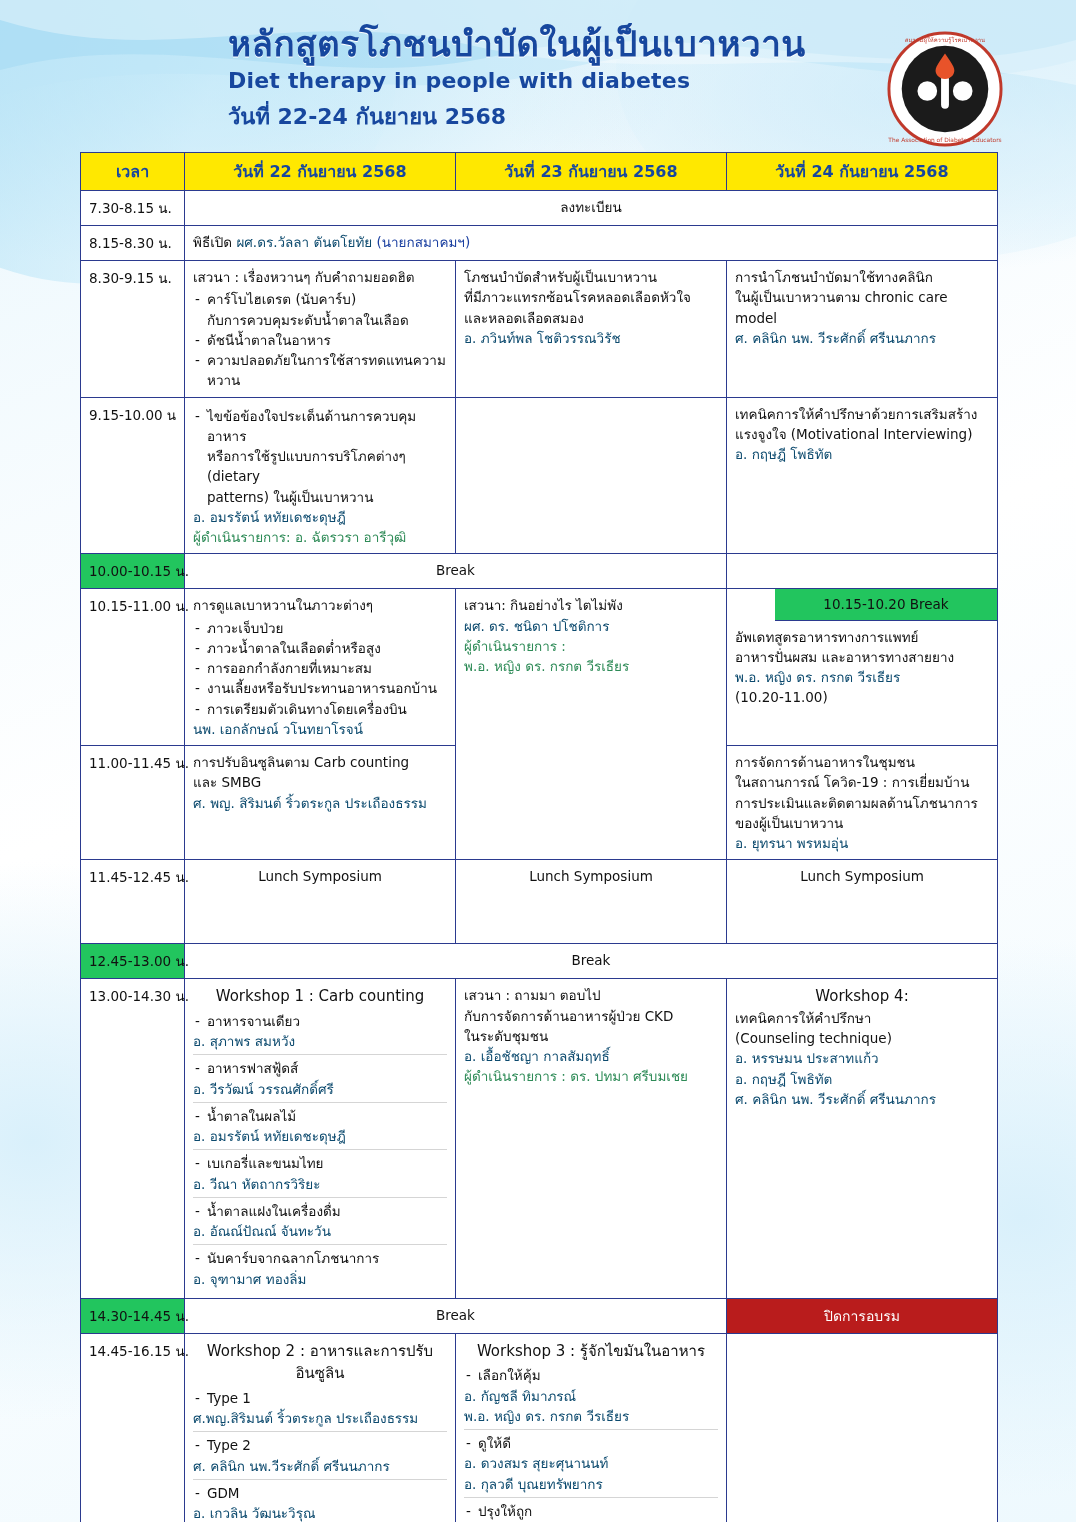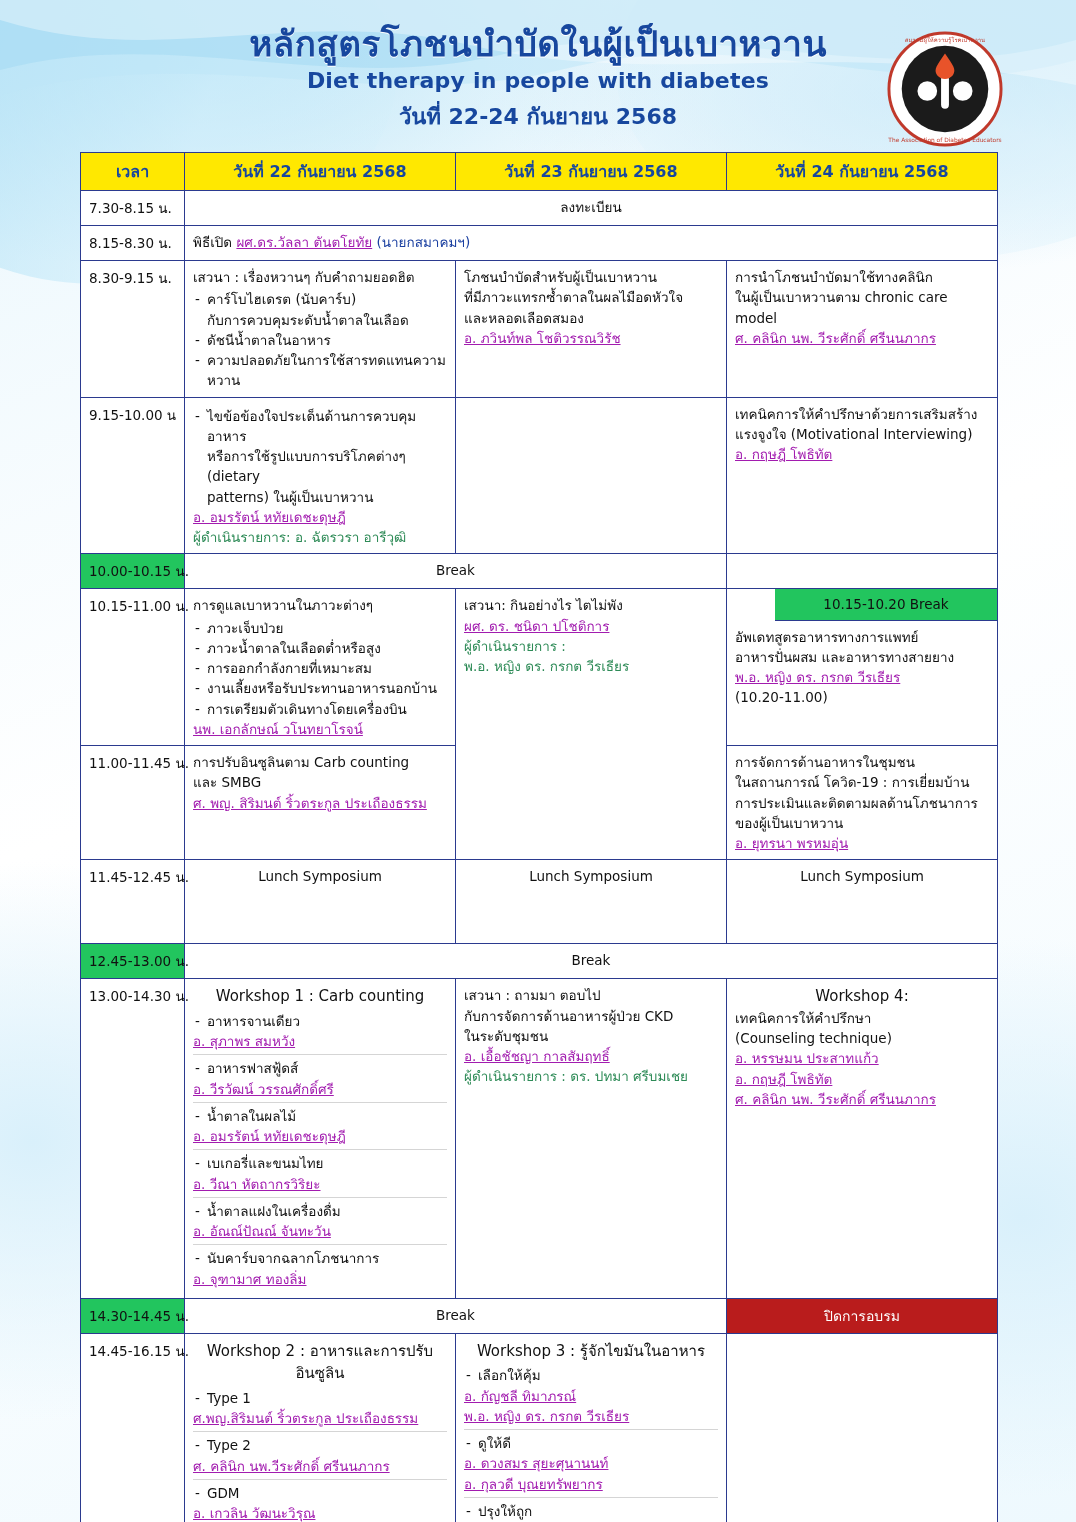--- a/index.html
+++ b/index.html
@@ -48,21 +48,21 @@
     display:flex; align-items:flex-start; justify-content:center;
   }
   .logo-left {
     position:absolute; left:78px; top:34px;
     width:92px; height:92px;
   }
   .logo-right {
     position:absolute; right:72px; top:30px;
     width:118px; height:118px;
   }
-  .title-block { text-align:center; padding-top:24px; width:620px; }
+  .title-block { padding-top:24px; width:620px; }
   .t-thai {
     font-size:35px; font-weight:bold; color:#17479e; letter-spacing:.5px;
     line-height:1.15; text-shadow:0 1px 0 #fff;
   }
   .t-eng {
     font-size:22px; font-weight:bold; color:#17479e; margin-top:4px; letter-spacing:.2px;
   }
   .t-date {
     font-size:22px; font-weight:bold; color:#17479e; margin-top:6px;
   }
@@ -96,21 +96,21 @@
   td.time {
     font-size:13.5px; color:#111; text-align:left; white-space:nowrap;
     padding-top:7px;
   }
   td.cell { font-size:13.5px; color:#111; line-height:1.5; }
   .full-bar { text-align:center; font-size:14px; padding:6px 0; }
 
   ul.items { margin:2px 0 0 0; padding:0; list-style:none; }
   ul.items li { position:relative; padding-left:14px; line-height:1.5; }
   ul.items li:before { content:"-"; position:absolute; left:2px; top:0; }
-  .spk { color:#a21caf;text-decoration:underline; }
+  .spk { color:#0c4a6e; }
   .mc { color:#2e8b57; }
   .blue { color:#1a3fa0; }
   .ws-title { font-size:15px; color:#111;text-align:center; }
 
   .closing {
     background:#b91c1c; color:#ffffff; text-align:center; font-size:14px; padding:6px 0;
   }
   .break-cell { text-align:center; font-size:14px; }
   .graybar { background:#22c55e;margin-left:48px; }
   .lunch { text-align:center; font-size:14px; padding-top:36px; }
@@ -196,21 +196,21 @@
             <div>เสวนา : เรื่องหวานๆ กับคำถามยอดฮิต</div>
             <ul class="items">
               <li style="white-space:pre-line">คาร์โบไฮเดรต (นับคาร์บ)
 กับการควบคุมระดับน้ำตาลในเลือด</li>
               <li style="white-space:pre-line">ดัชนีน้ำตาลในอาหาร</li>
               <li style="white-space:pre-line">ความปลอดภัยในการใช้สารทดแทนความหวาน</li>
             </ul>
           </td>
           <td class="cell">
             <div style="white-space:pre-line">โภชนบำบัดสำหรับผู้เป็นเบาหวาน
-ที่มีภาวะแทรกซ้ำตาลในผลไมือดหัวใจ
+ที่มีภาวะแทรกซ้อนโรคหลอดเลือดหัวใจ
 และหลอดเลือดสมอง</div>
             <div class="spk">อ. ภวินท์พล โชติวรรณวิรัช</div>
           </td>
           <td class="cell">
             <div style="white-space:pre-line">การนำโภชนบำบัดมาใช้ทางคลินิก
 ในผู้เป็นเบาหวานตาม chronic care
 model</div>
             <div class="spk">ศ. คลินิก นพ. วีระศักดิ์ ศรีนนภากร</div>
           </td>
         </tr>

